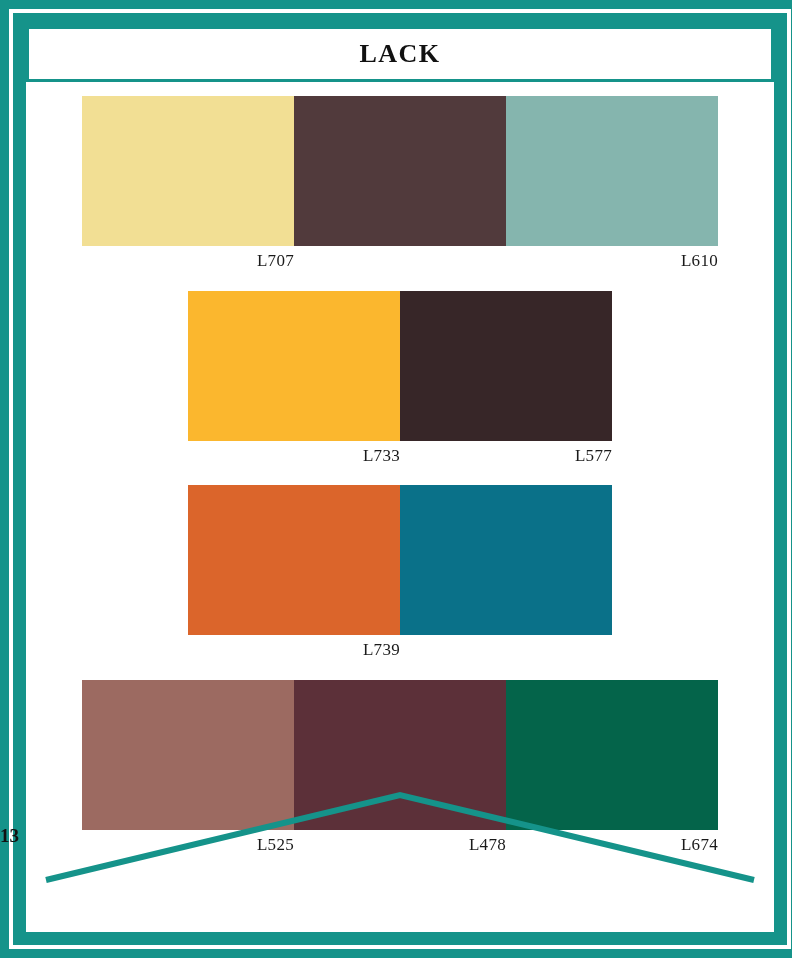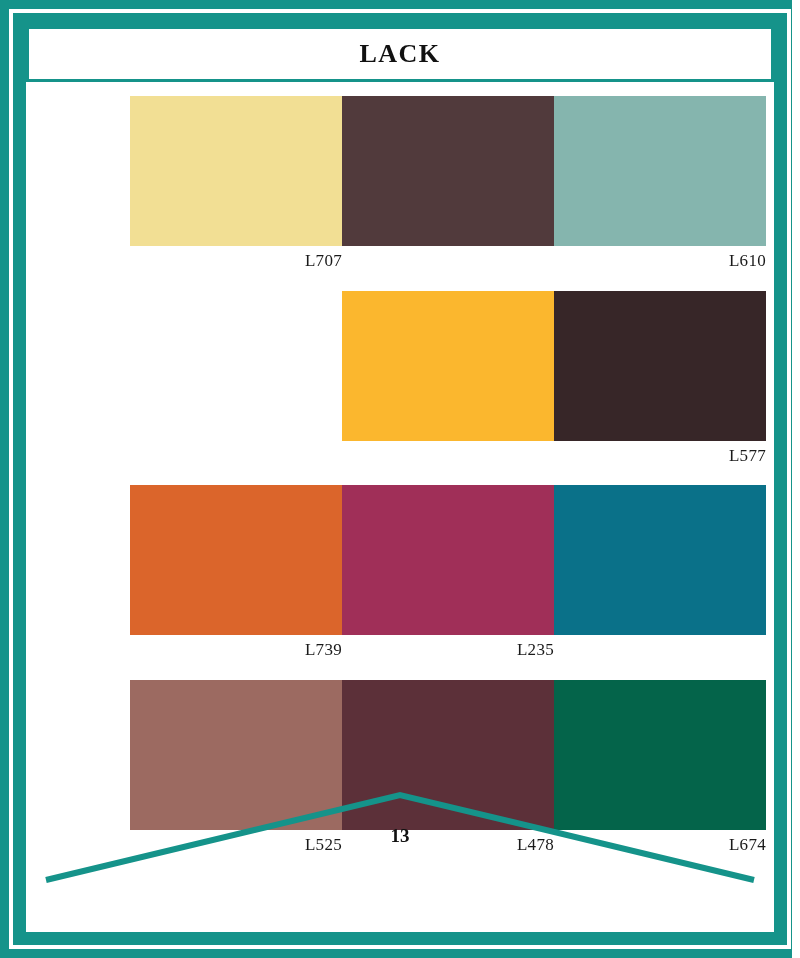--- a/index.html
+++ b/index.html
@@ -84,21 +84,21 @@
   }
   
   .grid {
     position: absolute;
     left: 34px;
     top: 96px;
     width: 732px;
   }
   .row {
     display: flex;
-    justify-content: flex-end;
+    justify-content: center;
     margin-bottom: 20px;
   }
   .cell {
     width: 212px;
   }
   .swatch {
     width: 212px;
     height: 150px;
     display: block;
   }
@@ -118,21 +118,20 @@
     top: 780px;
     width: 748px;
     height: 105px;
     pointer-events: none;
   }
   .page-number {
     position: absolute;
     left: 0;
     top: 826px;
     width: 800px;
-    text-align: center;
     font-family: "Liberation Serif", serif;
     font-weight: bold;
     font-size: 19px;
     color: #111111;
     line-height: 1;
   }
   .site-url {
     position: absolute;
     left: 0;
     top: 890px;
@@ -172,35 +171,32 @@
       </div>
       <div class="cell">
         <div class="swatch" style="background-color: rgb(133, 181, 174);"></div>
         <div class="swatch-label">L610</div>
       </div>
     </div>
 
     <div class="row">
       <div class="cell">
         <div class="swatch" style="background-color: rgb(251, 183, 46);"></div>
+        <div class="swatch-label">L733</div>
       </div>
       <div class="cell">
         <div class="swatch" style="background-color: rgb(55, 38, 40);"></div>
         <div class="swatch-label">L577</div>
       </div>
     </div>
 
     <div class="row">
       <div class="cell">
         <div class="swatch" style="background-color: rgb(219, 101, 43);"></div>
         <div class="swatch-label">L739</div>
-      </div>
-      <div class="cell">
-        <div class="swatch" style="background-color: rgb(160, 47, 88);"></div>
-        <div class="swatch-label">L235</div>
       </div>
       <div class="cell">
         <div class="swatch" style="background-color: rgb(10, 113, 137);"></div>
       </div>
     </div>
 
     <div class="row">
       <div class="cell">
         <div class="swatch" style="background-color: rgb(156, 106, 97);"></div>
         <div class="swatch-label">L525</div>

